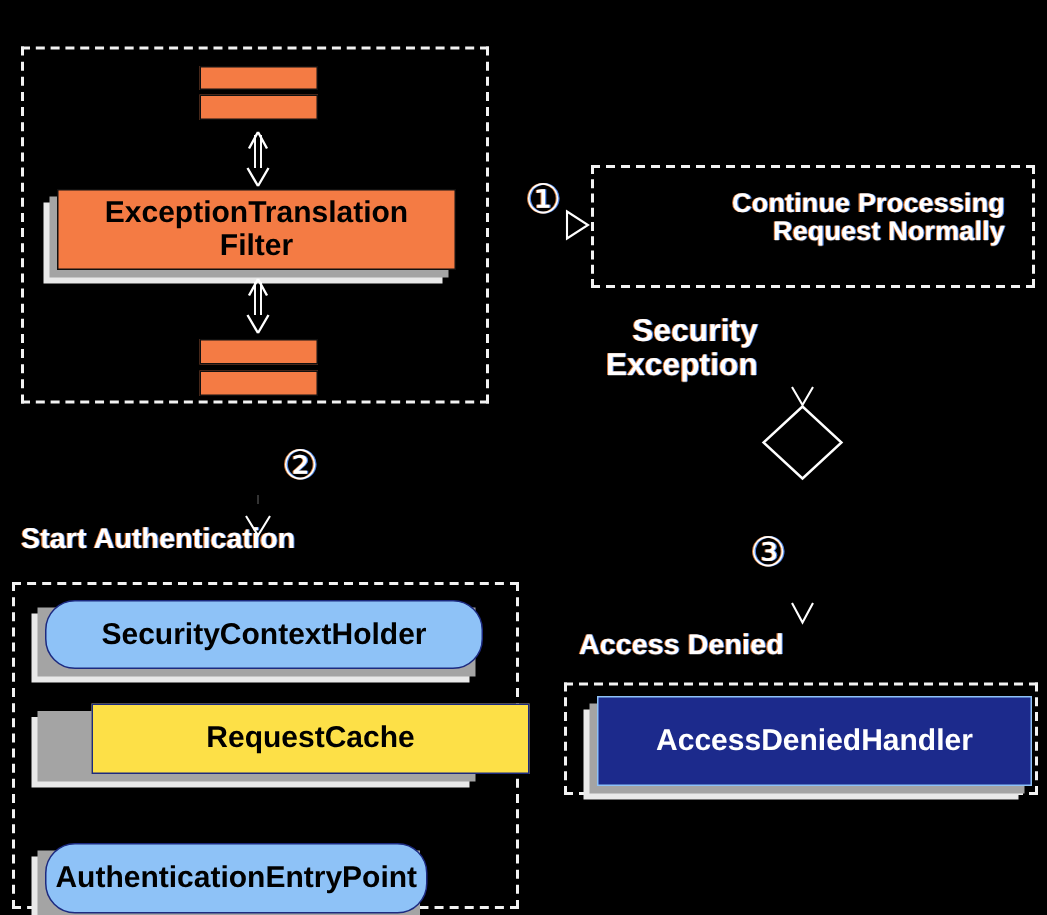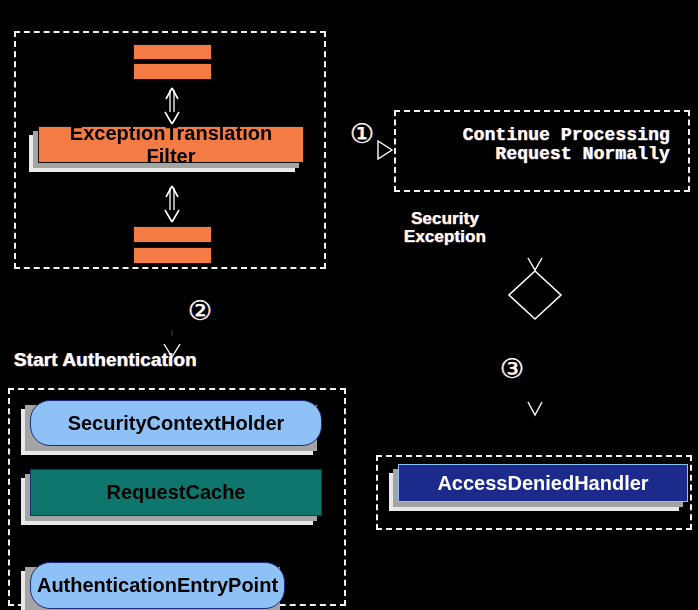--- a/index.html
+++ b/index.html
@@ -21,39 +21,38 @@
     width: 698px;
     height: 610px;
   }
 
   
   .group-box {
     position: absolute;
     border: 2px dashed #f2f2f2;
     box-sizing: border-box;
     background: transparent;
-    font-family: Liberation Mono, monospace;
   }
 
   
   .group-title,
   .edge-label {
     position: absolute;
     color: #ffffff;
     font-weight: bold;
     white-space: pre;
     line-height: 1.08;
     letter-spacing: 0.1px;
     text-shadow:
        -0.7px 0 rgba(255,140,60,0.85),
         0.7px 0 rgba(90,150,255,0.85),
         0 0.6px rgba(120,120,120,0.5);
   }
   .group-title { font-size: 19px; }
-  .edge-label  { font-size: 17px; text-align: center; }
+  .edge-label  { font-size: 21px; text-align: right; }
   .edge-label.center { text-align: center; }
 
   
   .node-wrap {
     position: absolute;
   }
   .node-shadow2,
   .node-shadow1,
   .node-face {
     position: absolute;
@@ -85,21 +84,21 @@
     justify-content: center;
     text-align: center;
     font-weight: bold;
     line-height: 1.12;
     border: 1px solid #1a1a4e;
     padding: 0 4px;
   }
 
   .face-orange { background: #f47b44; border-color: #101010; color: #000000; }
   .face-blue   { background: #8ec2f7; border-color: #1c2a80; color: #000000; border-radius: 20px; }
-  .face-gray   { background: #0f766e; border-color: #1c2a80; color: #000000; }
+  .face-gray   { background: #fde047; border-color: #1c2a80; color: #000000; margin-left: 31px; }
   .face-navy   { background: #1c2a8c; border-color: #8ec2f7; color: #ffffff; }
 
   
   .bar-orange {
     position: absolute;
     background: #f47b44;
     border: 1px solid #101010;
     box-sizing: border-box;
   }
 
@@ -128,21 +127,21 @@
 <body>
 
 <div class="canvas">
 
 
   <div class="group-box" style="left:14px; top:31px; width:312px; height:238px;"></div>
 
   <div class="bar-orange" style="left:133px; top:44px; width:79px; height:16px;"></div>
   <div class="bar-orange" style="left:133px; top:63px; width:79px; height:17px;"></div>
 
-  <div class="node-wrap" style="left:38px; top:126px; width:266px; height:37px;">
+  <div class="node-wrap" style="left:38px; top:126px; width:266px; height:54px;">
     <div class="node-shadow2"></div>
     <div class="node-shadow1"></div>
     <div class="node-face face-orange" style="font-size:20px;">ExceptionTranslation
 Filter</div>
   </div>
 
   <div class="bar-orange" style="left:133px; top:226px; width:79px; height:17px;"></div>
   <div class="bar-orange" style="left:133px; top:247px; width:79px; height:17px;"></div>
 
   <div class="group-box" style="left:394px; top:110px; width:296px; height:82px;">
@@ -174,24 +173,25 @@
   </div>
 
   <div class="node-wrap" style="left:30px; top:562px; width:255px; height:47px;">
     <div class="node-shadow2"></div>
     <div class="node-shadow1"></div>
     <div class="node-face face-blue" style="font-size:20px;">AuthenticationEntryPoint</div>
   </div>
 
   <div class="step-badge" style="left:500px; top:355px;">③</div>
 
+  <div class="group-title" style="left:386px; top:421px;">Access Denied</div>
 
   <div class="group-box" style="left:376px; top:455px; width:316px; height:75px;"></div>
 
-  <div class="node-wrap" style="left:398px; top:464px; width:290px; height:38px;">
+  <div class="node-wrap" style="left:398px; top:464px; width:290px; height:60px;">
     <div class="node-shadow2"></div>
     <div class="node-shadow1"></div>
     <div class="node-face face-navy" style="font-size:20px;">AccessDeniedHandler</div>
   </div>
 
   <svg class="overlay" viewBox="0 0 698 610">
     <defs>
       <marker id="openArrowUp" markerWidth="12" markerHeight="12" refX="6" refY="10" orient="auto" markerUnits="userSpaceOnUse">
         <path d="M1,10 L6,0 L11,10" fill="none" stroke="#ffffff" stroke-width="1.4"></path>
       </marker>

